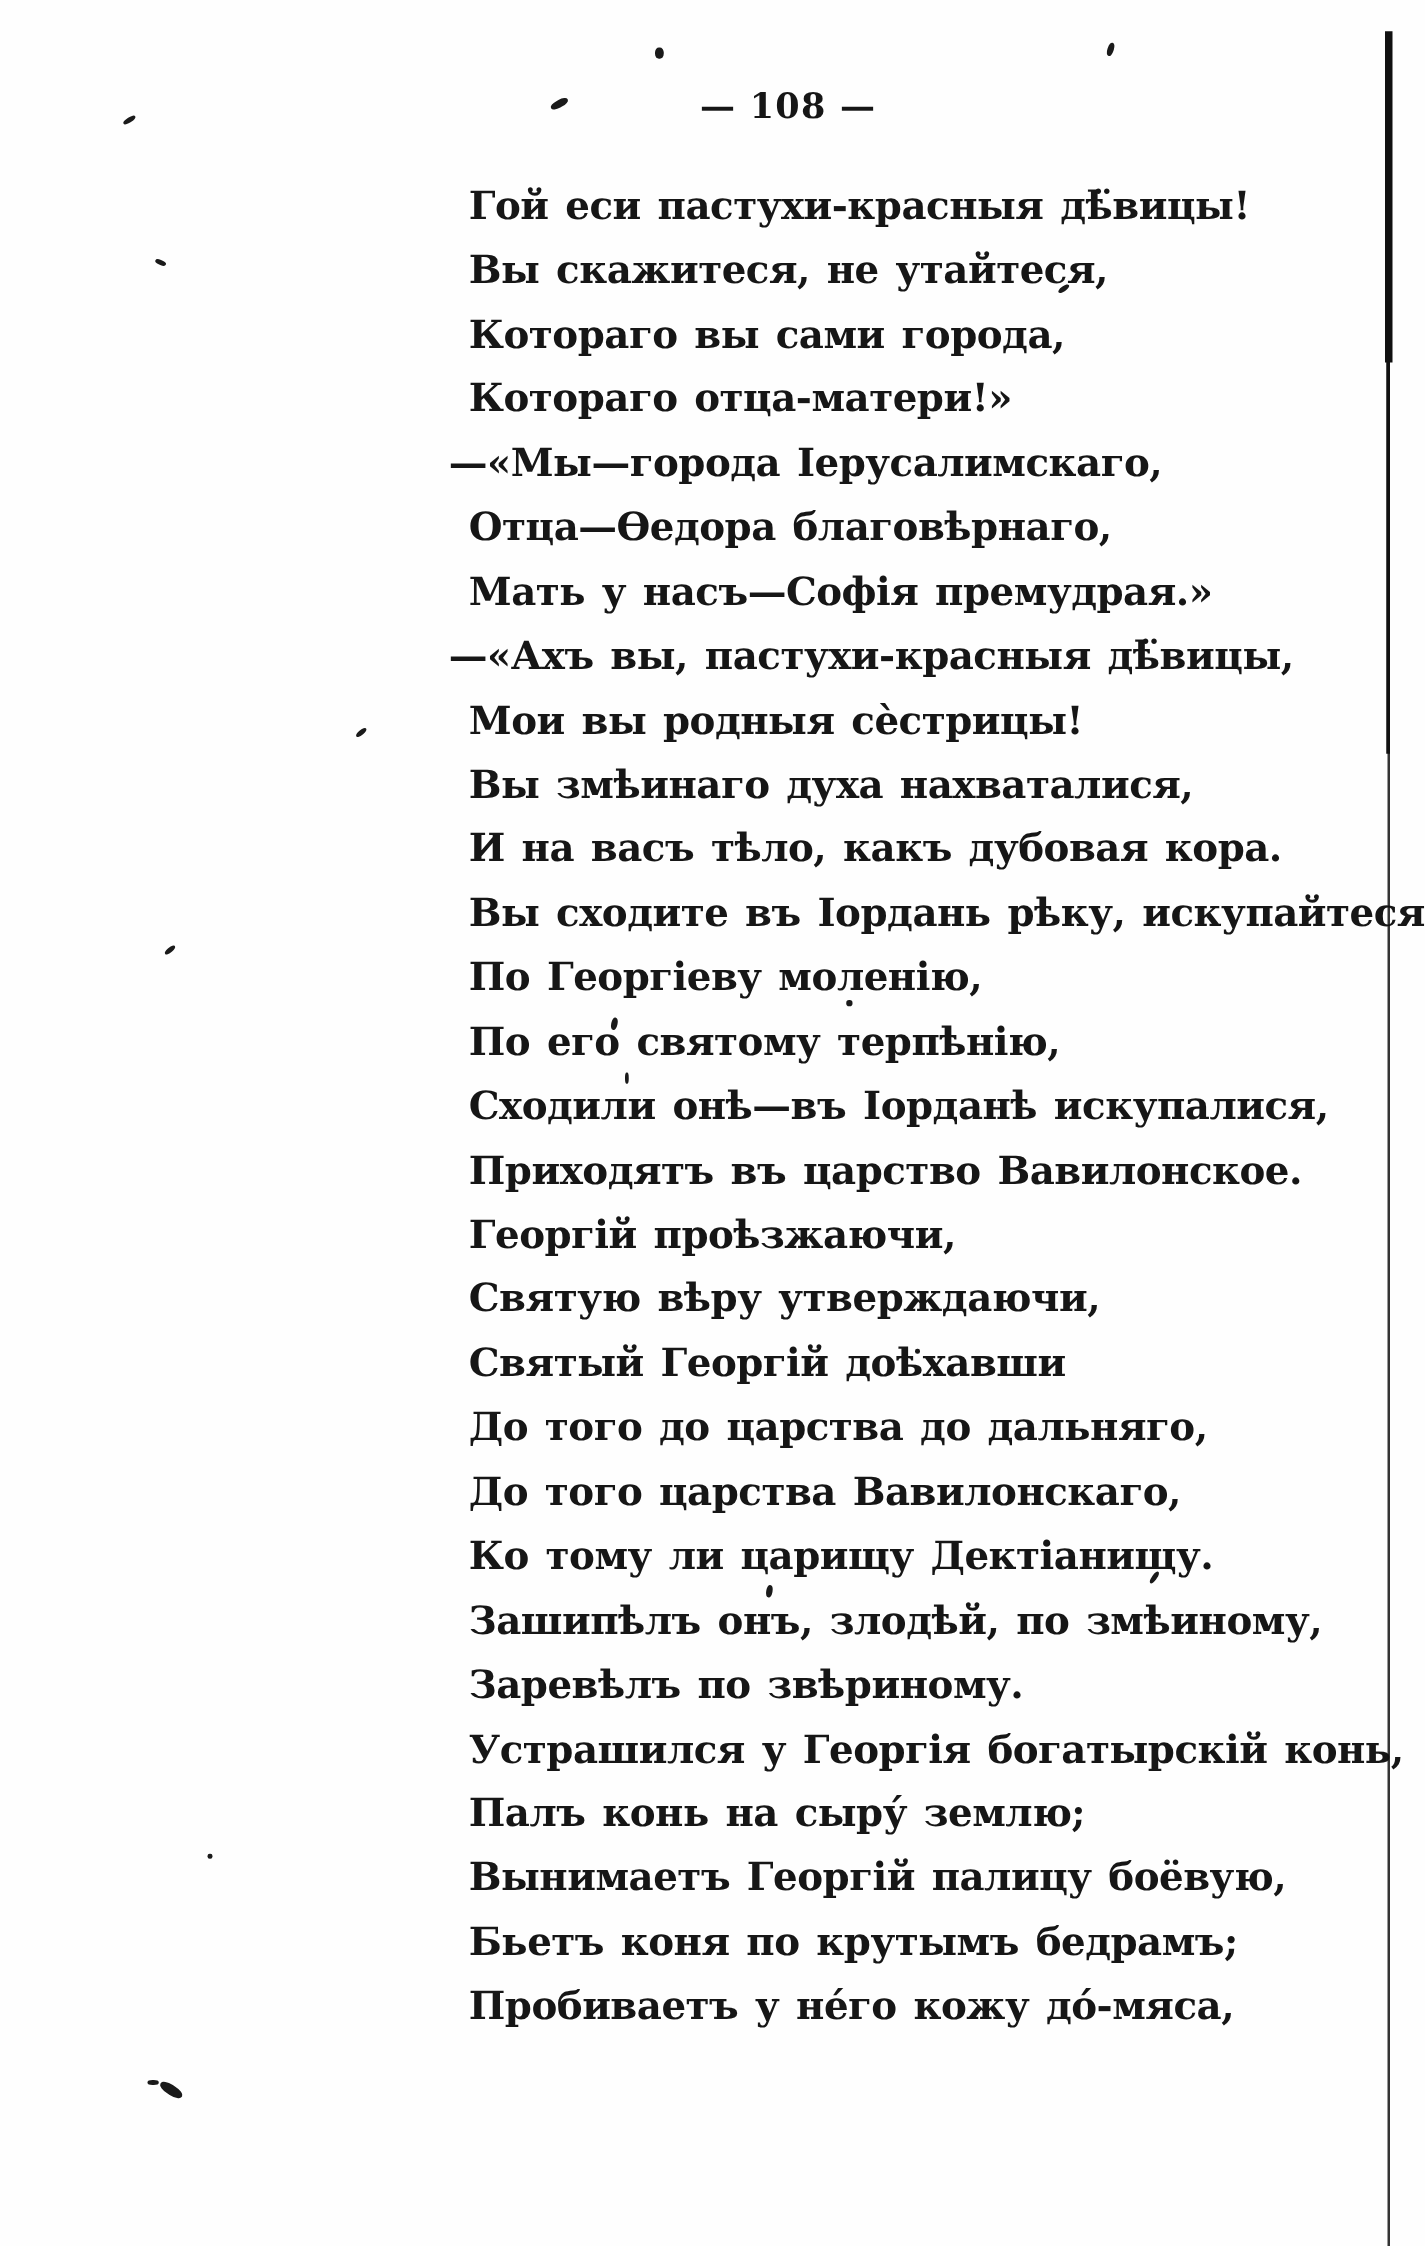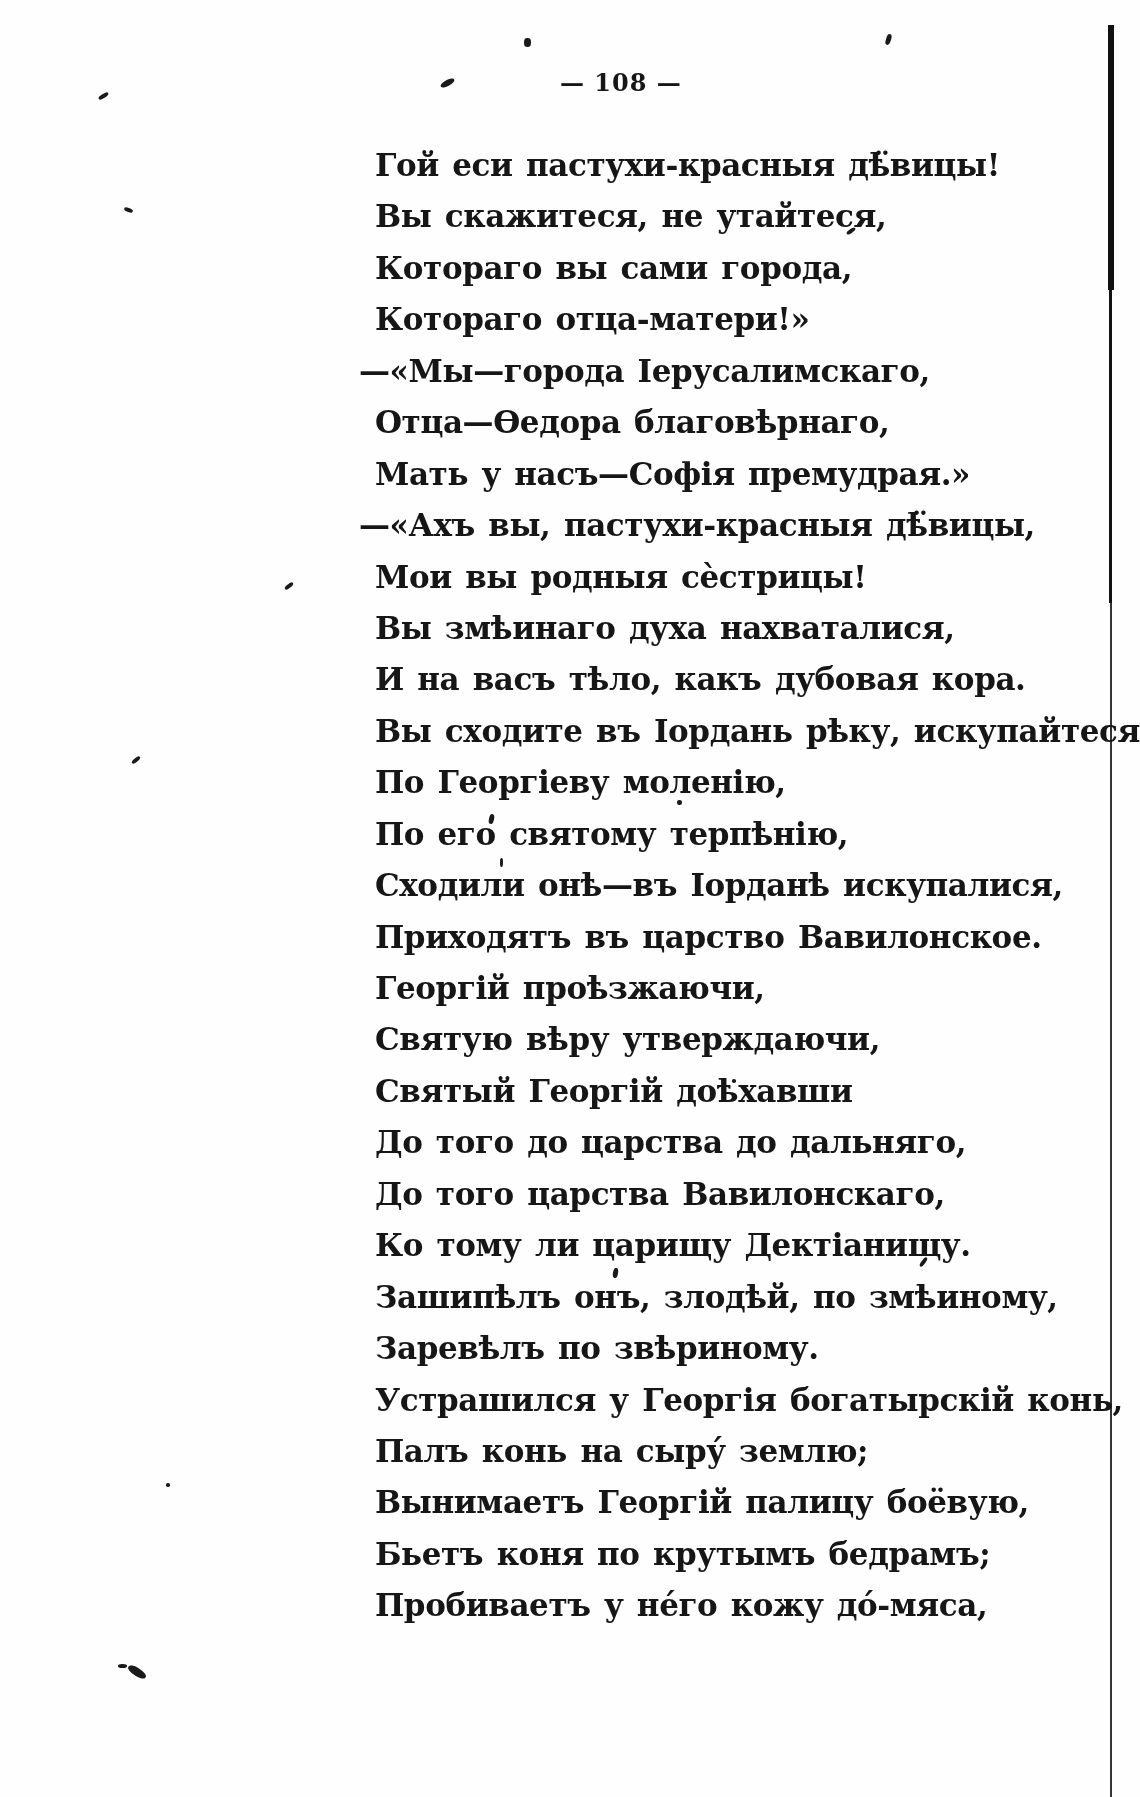--- a/index.html
+++ b/index.html
@@ -14,21 +14,21 @@
     height: 1797px;
     margin: 0 auto;
     background: var(--paper, #fefefe);
     overflow: hidden;
     color: var(--ink, #161616);
   }
   .page-number {
     position: absolute;
     top: 68px;
     left: 560px;
-    font-size: 24px;
+    font-size: 28px;
     font-weight: 700;
     letter-spacing: 1px;
     white-space: nowrap;
   }
   .poem {
     position: absolute;
     top: 140px;
     left: 375px;
     font-size: 31px;
     font-weight: 700;

